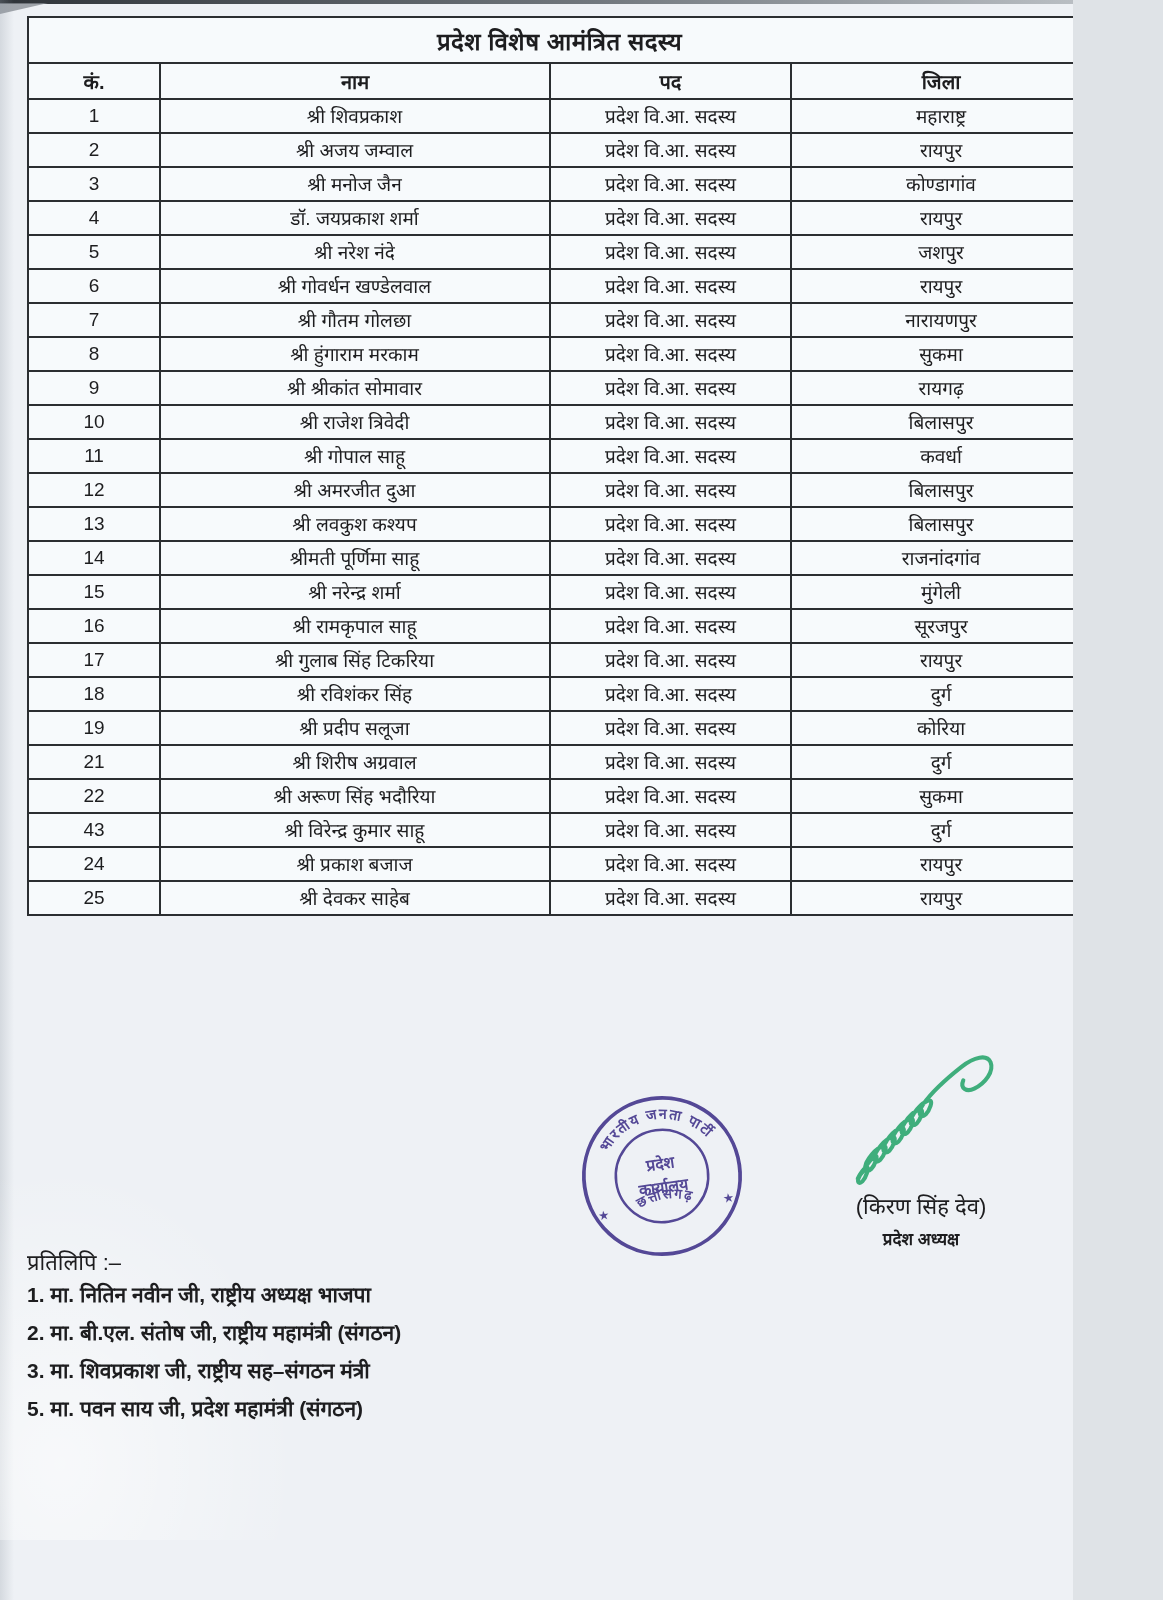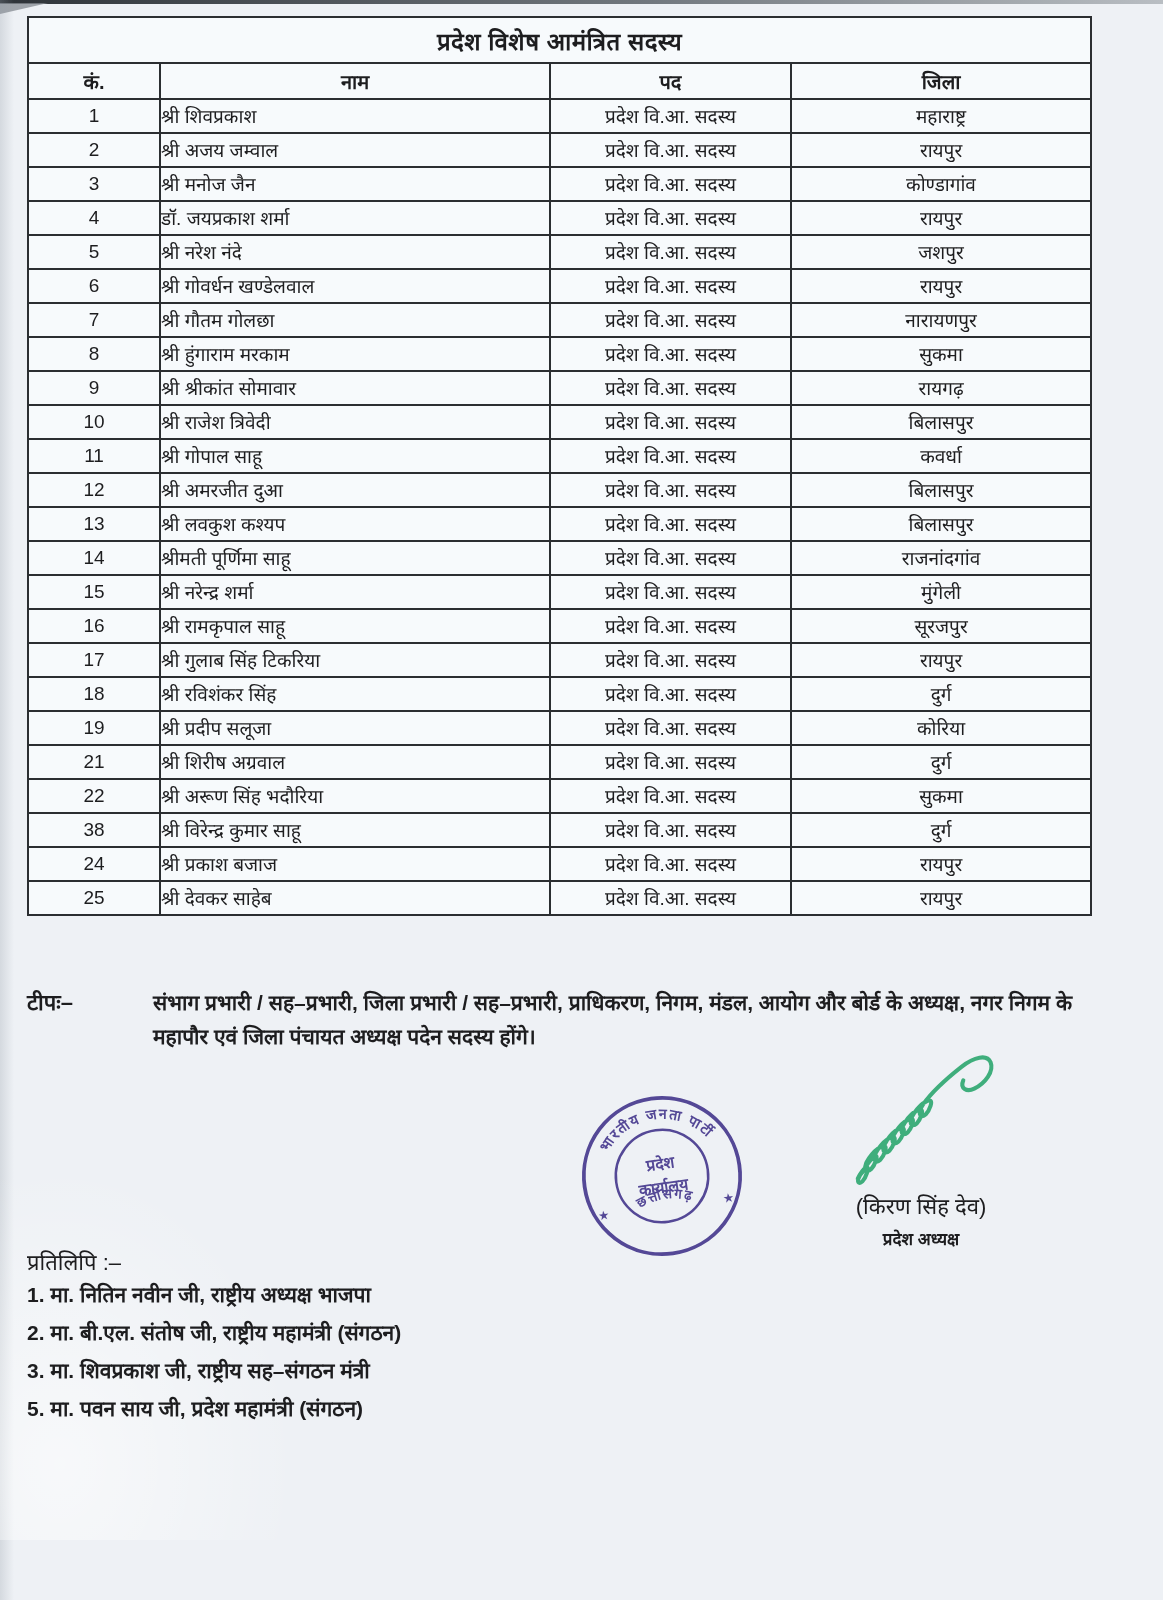--- a/index.html
+++ b/index.html
@@ -2,21 +2,21 @@
 <html lang="hi"><head>
 <meta charset="utf-8">
 <style>
   html,body{margin:0;padding:0;}
   body{
     width:1163px;height:1600px;
     font-family:"Liberation Sans","DejaVu Sans",sans-serif;
     background:#dfe3e7;
   }
   .page{
-    position:relative;width:1163px;height:1600px;overflow:hidden;
+    position:relative;width:1073px;height:1600px;overflow:hidden;
     background:#eef1f5;
     color:#1d1d1f;
   }
   
   .top-edge{position:absolute;top:0;left:0;width:100%;height:4px;
     background:linear-gradient(to right,#2e3338,#70767c 55%,#b9bec3);}
   .corner-sliver{position:absolute;top:3px;left:0;width:48px;height:11px;
     background:#848a90;clip-path:polygon(0 0,100% 0,0 100%);opacity:.75;}
   .left-shade{position:absolute;top:0;left:0;width:14px;height:100%;
     background:linear-gradient(to right,rgba(145,155,165,.28),rgba(145,155,165,0));}
@@ -27,21 +27,21 @@
 
   
   table.members{position:absolute;left:27px;top:16px;width:1063px;
     border-collapse:collapse;table-layout:fixed;background:#f7fafc;}
   table.members th,table.members td{
     border:2px solid #2b2e31;overflow:hidden;white-space:nowrap;}
   th.doc-title{height:42px;font-size:24px;font-weight:700;text-align:center;letter-spacing:.5px;}
   tr.cols th{height:32px;font-size:20px;font-weight:700;text-align:center;}
   table.members td{height:30px;font-size:19px;font-weight:500;}
   td.center{text-align:center;}
-  td.left{text-align:left;padding-left:0;}
+  td.left{text-align:center;padding-left:0;}
 
   
   .note{position:absolute;left:27px;top:986px;width:1066px;display:flex;}
   .note-label{width:126px;font-size:22px;font-weight:700;flex:none;}
   .note-text{flex:1;font-size:21px;font-weight:600;line-height:34px;}
 
   
   .stamp{position:absolute;left:578px;top:1092px;width:168px;height:168px;
     transform:rotate(-8deg);opacity:.92;}
   .stamp svg{width:100%;height:100%;}
@@ -209,44 +209,40 @@
           <td class="center">प्रदेश वि.आ. सदस्य</td>
           <td class="center">दुर्ग</td>
         </tr>
         <tr>
           <td class="center">22</td>
           <td class="left">श्री अरूण सिंह भदौरिया</td>
           <td class="center">प्रदेश वि.आ. सदस्य</td>
           <td class="center">सुकमा</td>
         </tr>
         <tr>
-          <td class="center">38</td>
+          <td class="center">43</td>
           <td class="left">श्री विरेन्द्र कुमार साहू</td>
           <td class="center">प्रदेश वि.आ. सदस्य</td>
           <td class="center">दुर्ग</td>
         </tr>
         <tr>
           <td class="center">24</td>
           <td class="left">श्री प्रकाश बजाज</td>
           <td class="center">प्रदेश वि.आ. सदस्य</td>
           <td class="center">रायपुर</td>
         </tr>
         <tr>
           <td class="center">25</td>
           <td class="left">श्री देवकर साहेब</td>
           <td class="center">प्रदेश वि.आ. सदस्य</td>
           <td class="center">रायपुर</td>
         </tr>
       </tbody>
   </table>
 
-  <div class="note">
-    <div class="note-label">टीपः–</div>
-    <div class="note-text">संभाग प्रभारी / सह–प्रभारी, जिला प्रभारी / सह–प्रभारी, प्राधिकरण, निगम, मंडल, आयोग और बोर्ड के अध्यक्ष, नगर निगम के महापौर एवं जिला पंचायत अध्यक्ष पदेन सदस्य होंगे।</div>
-  </div>
 
   <div class="stamp" style="color: rgb(71, 58, 142);">
     <svg viewBox="0 0 200 200">
       <defs>
         <path id="arcTop" d="M 30,130 A 74,74 0 1 1 170,130" fill="none"></path>
         <path id="arcBottom" d="M 44,152 A 76,76 0 0 1 156,152" fill="none"></path>
       </defs>
       <circle cx="100" cy="100" r="93" fill="none" stroke="currentColor" stroke-width="4.5"></circle>
       <circle cx="100" cy="100" r="55" fill="none" stroke="currentColor" stroke-width="3"></circle>
       <text font-size="17" font-weight="700" letter-spacing="2">

